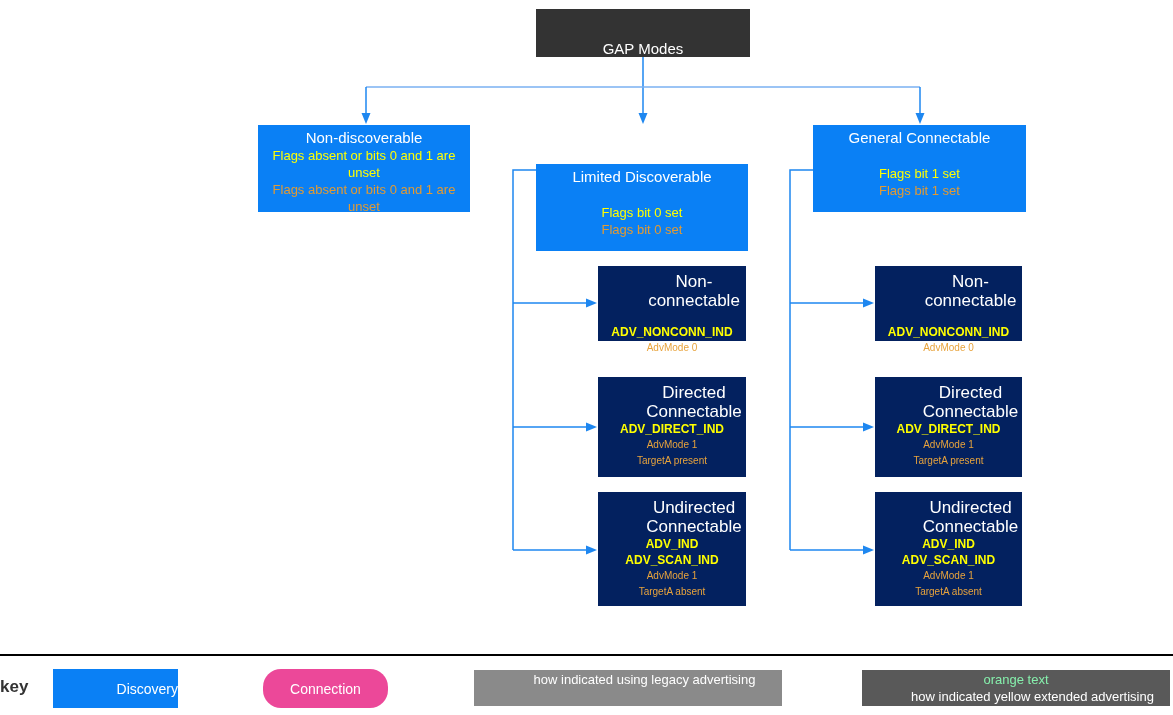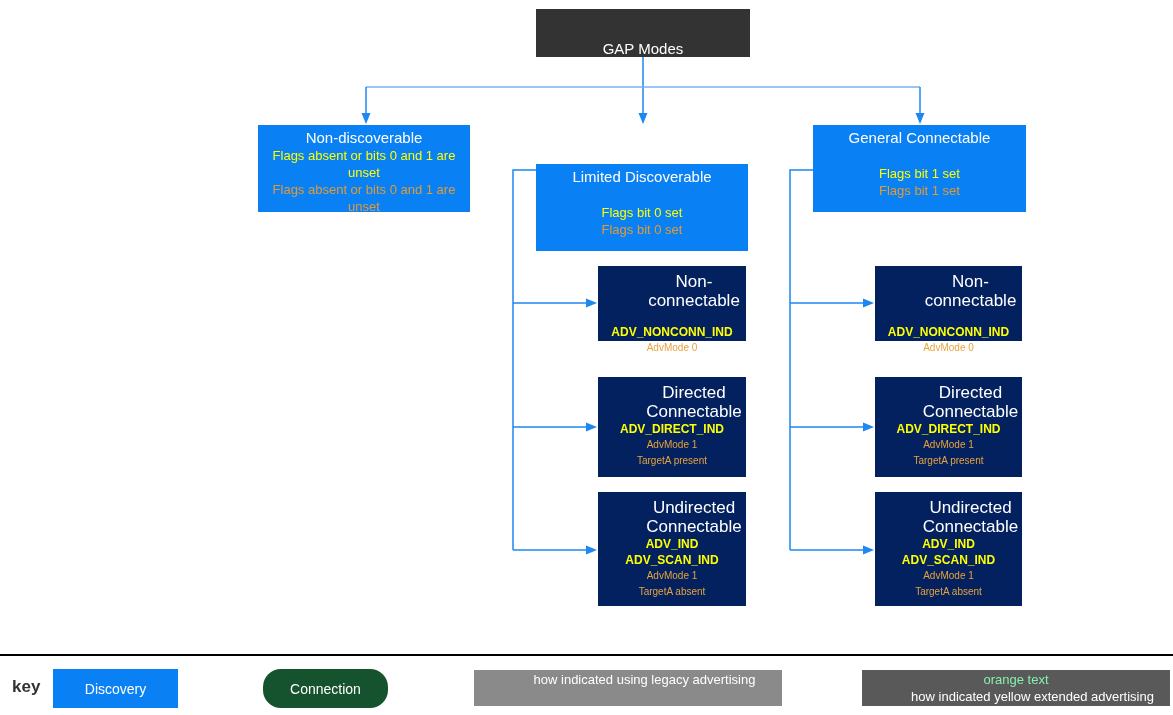--- a/index.html
+++ b/index.html
@@ -25,25 +25,25 @@
   .sub-title{font-size:17px;line-height:19px;color:#ffffff;margin-left:44px;}
   .t-pdu{color:#ffff00;font-weight:bold;font-size:12px;line-height:16px;}
   .t-ext{color:#e8a33c;font-size:10px;line-height:16px;}
   .gap-before-pdu{margin-top:14px;}
 
   svg.connectors{position:absolute;left:0;top:0;pointer-events:none;}
 
   .divider{position:absolute;left:0;top:654px;width:1173px;height:0;
     border-top:2px solid #000000;}
 
-  .key-label{position:absolute;left:12px;top:677px;font-size:17px;
+  .key-label{position:absolute;left:0;top:677px;font-size:17px;
     font-weight:bold;color:#333333;}
   .key-box{position:absolute;top:669px;width:125px;height:39px;
     display:flex;align-items:center;justify-content:center;font-size:14px;}
-  .key-connection{background:#14532d;color:#ffffff;border-radius:18px;}
+  .key-connection{background:#ec4899;color:#ffffff;border-radius:18px;}
   .key-gray{position:absolute;top:670px;width:308px;height:36px;
     padding-top:1px;font-size:13px;line-height:17px;}
   .key-gray-light{background:#8a8a8a;}
   .key-gray-dark{background:#595959;}
   .key-yellow{color:#e8e800;}
   .key-orange{color:#86efac;}
   .key-desc{color:#ffffff;padding-left:33px;}
 </style>
 </head>
 <body>
@@ -155,21 +155,21 @@
   <div class="t-pdu">ADV_IND</div>
   <div class="t-pdu">ADV_SCAN_IND</div>
   <div class="t-ext">AdvMode 1</div>
   <div class="t-ext">TargetA absent</div>
 </div>
 
 <div class="divider"></div>
 
 <span class="key-label">key</span>
 
-<div class="key-box blue" style="left:53px;">
+<div class="key-box blue" style="left:53px;justify-content:flex-end;">
   <span>Discovery</span>
 </div>
 
 <div class="key-box key-connection" style="left:263px;">
   <span>Connection</span>
 </div>
 
 <div class="box key-gray key-gray-light" style="left:474px;">
   <div class="key-desc">how indicated using legacy advertising</div>
 </div>

